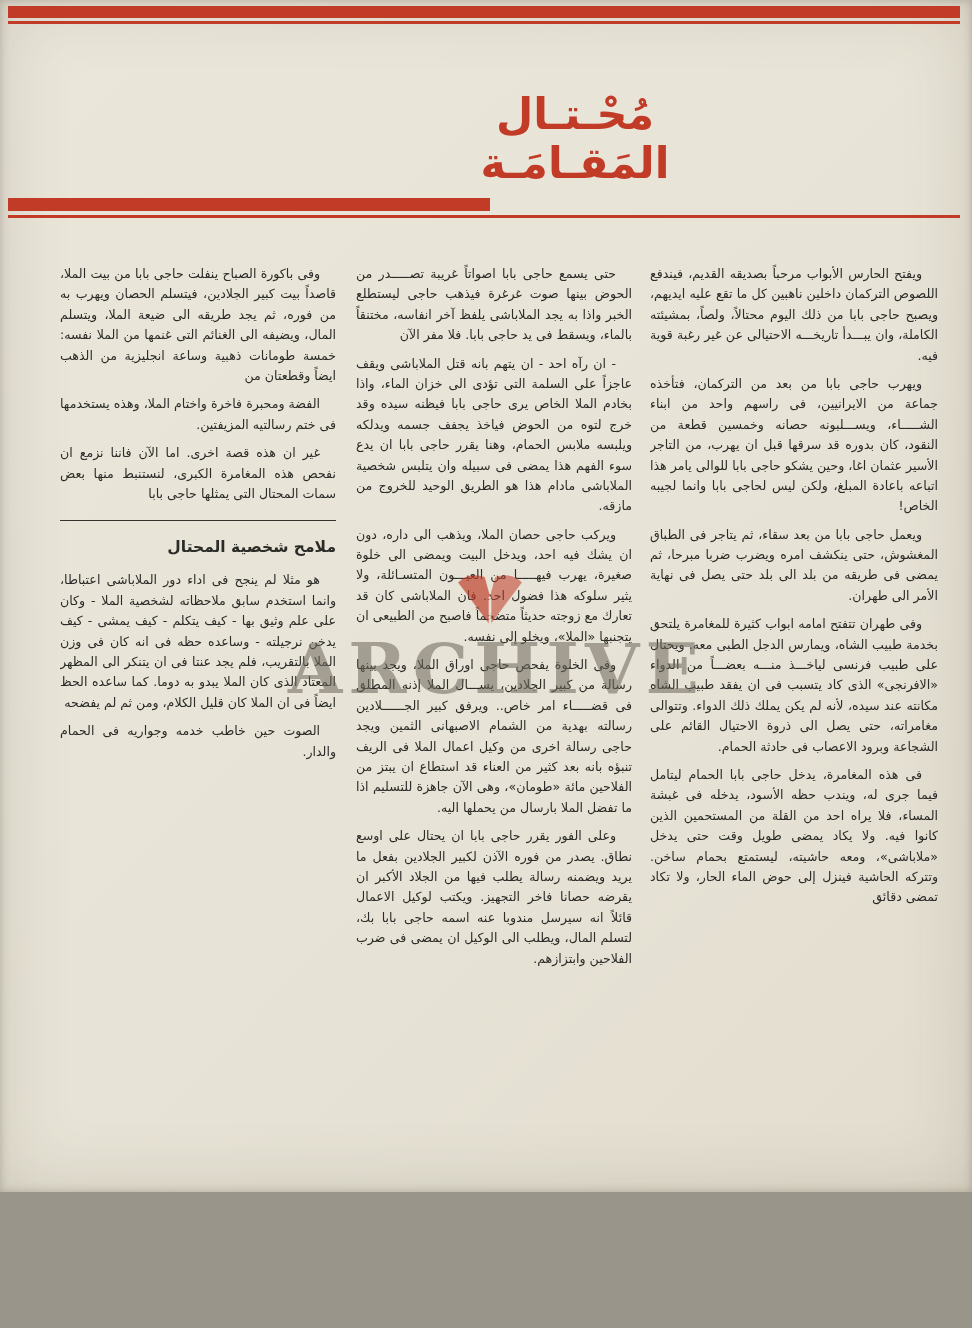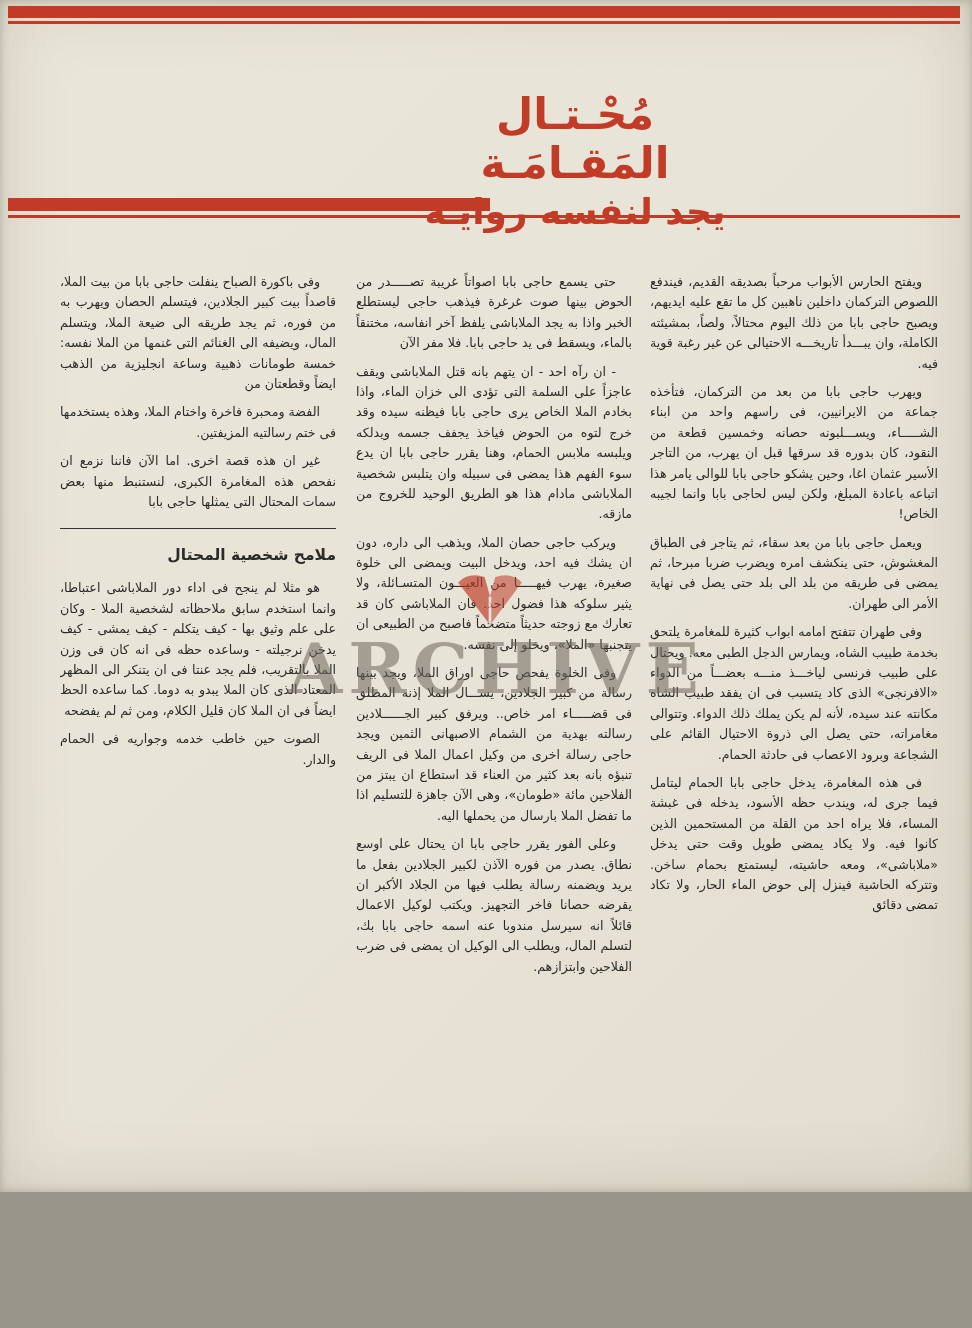--- a/index.html
+++ b/index.html
@@ -21,21 +21,21 @@
   .bar-bottom-thick{top:1299px;left:8px;width:952px;height:13px;}
 
   .title{
     position:absolute;top:90px;left:410px;width:330px;
     direction:rtl;text-align:center;color:#c23b27;font-weight:bold;
   }
   .title .t1{font-size:43px;line-height:1.15;letter-spacing:1px;}
   .title .t2{font-size:36px;line-height:1.25;}
 
   .col{
-    position:absolute;top:272px;height:958px;overflow:hidden;
+    position:absolute;top:264px;height:958px;overflow:hidden;
     direction:rtl;text-align:justify;color:#2b2b28;
     font-size:12.6px;line-height:1.62;
   }
   .col p{margin:0 0 8px;text-indent:16px;}
   .col-right{left:650px;width:288px;}
   .col-mid{left:356px;width:276px;}
   .col-left{left:60px;width:276px;}
 
   .sec{
     margin:16px 0 10px;padding-top:14px;
@@ -64,21 +64,20 @@
 </head>
 <body>
 
 <div class="page">
 
   <div class="bar bar-top-thick"></div>
   <div class="bar bar-top-thin"></div>
 
   <div class="title">
     <div class="t1">مُحْـتـال المَقـامَـة</div>
-    <div class="t2">يجد لنفسه روايـة</div>
   </div>
 
   <div class="bar bar-mid-thick"></div>
   <div class="bar bar-mid-thin"></div>
 
   <div class="col col-right">
     <p>ويفتح الحارس الأبواب مرحباً بصديقه القديم، فيندفع اللصوص التركمان داخلين ناهبين كل ما تقع عليه ايديهم، ويصبح حاجى بابا من ذلك اليوم محتالاً، ولصاً، بمشيئته الكاملة، وان يبـــدأ تاريخـــه الاحتيالى عن غير رغبة قوية فيه.</p>
     <p>ويهرب حاجى بابا من بعد من التركمان، فتأخذه جماعة من الايرانيين، فى راسهم واحد من ابناء الشـــــاء، ويســـلبونه حصانه وخمسين قطعة من النقود، كان بدوره قد سرقها قبل ان يهرب، من التاجر الأسير عثمان اغا، وحين يشكو حاجى بابا للوالى يامر هذا اتباعه باعادة المبلغ، ولكن ليس لحاجى بابا وانما لجيبه الخاص!</p>
     <p>ويعمل حاجى بابا من بعد سقاء، ثم يتاجر فى الطباق المغشوش، حتى ينكشف امره ويضرب ضربا مبرحا، ثم يمضى فى طريقه من بلد الى بلد حتى يصل فى نهاية الأمر الى طهران.</p>
     <p>وفى طهران تتفتح امامه ابواب كثيرة للمغامرة يلتحق بخدمة طبيب الشاه، ويمارس الدجل الطبى معه. ويحتال على طبيب فرنسى لياخـــذ منـــه بعضـــاً من الدواء «الافرنجى» الذى كاد يتسبب فى ان يفقد طبيب الشاه مكانته عند سيده، لأنه لم يكن يملك ذلك الدواء. وتتوالى مغامراته، حتى يصل الى ذروة الاحتيال القائم على الشجاعة وبرود الاعصاب فى حادثة الحمام.</p>

